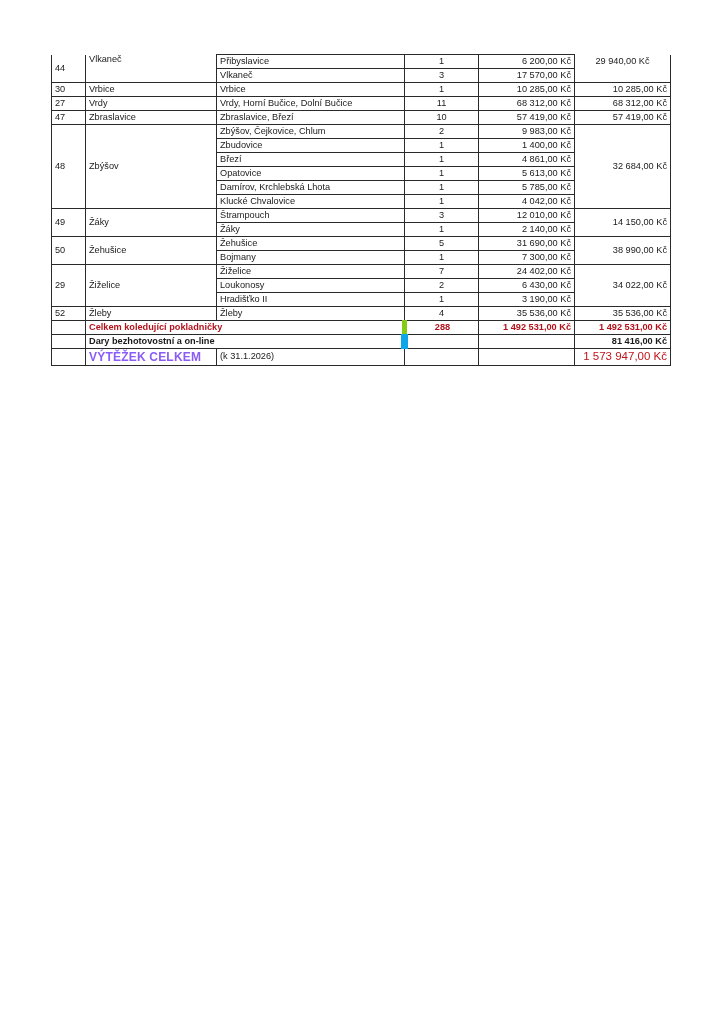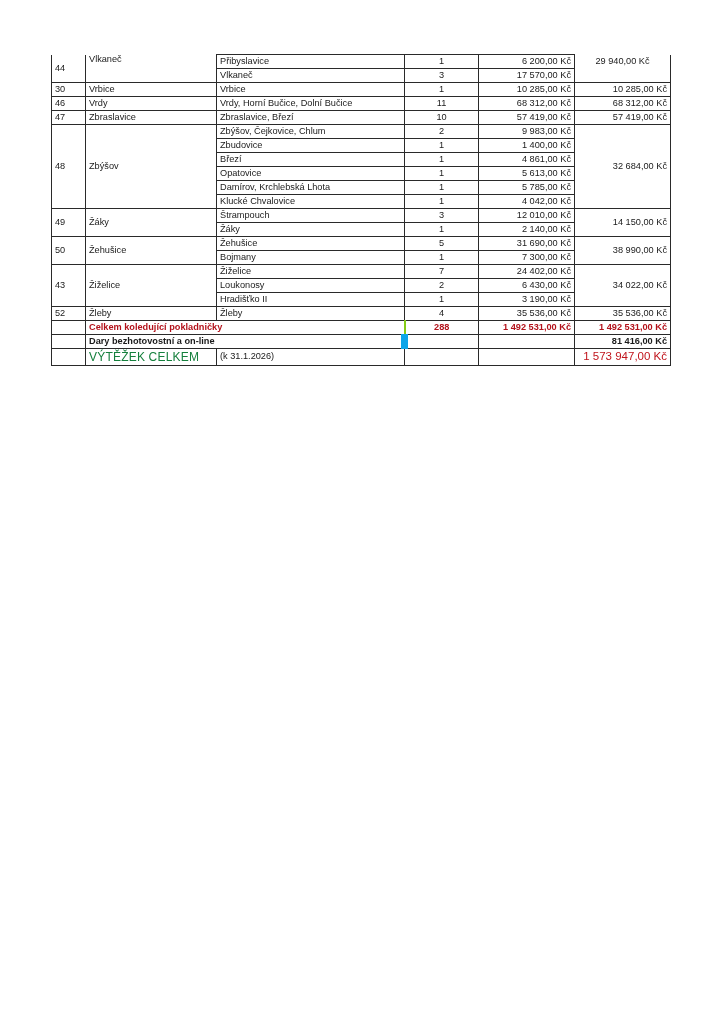--- a/index.html
+++ b/index.html
@@ -53,21 +53,21 @@
     td.celkem { text-align: right; border-right: 1.5px solid #2a2a2a; }
 
     
     tr.first td.no, tr.first td.obec, tr.first td.celkem { border-top: none; }
     tr.first td.celkem { vertical-align: top; padding-top: 2px; text-align: center; }
 
     .red { color: #b3121b; }
     .bold { font-weight: bold; }
     tr.sum td { height: 13px; }
     tr.grand td { height: 16px; border-bottom: 1.5px solid #2a2a2a; }
-    .grand-label { font-size: 12px; font-weight: normal; color: #15803d; letter-spacing: 0.2px; }
+    .grand-label { font-size: 12px; font-weight: bold; color: #8b5cf6; letter-spacing: 0.2px; }
     .grand-value { font-size: 11.5px; font-weight: normal; color: #c0141c; }
   </style>
 </head>
 <body>
 
 <div class="page">
   <table class="results">
     <colgroup>
       <col class="c-no">
         <col class="c-obec">
@@ -93,21 +93,21 @@
         </tr>
         <tr>
           <td class="no" rowspan="1">30</td>
           <td class="obec" rowspan="1">Vrbice</td>
           <td class="cast">Vrbice</td>
           <td class="poc">1</td>
           <td class="castka">10 285,00 Kč</td>
           <td class="celkem" rowspan="1">10 285,00 Kč</td>
         </tr>
         <tr>
-          <td class="no" rowspan="1">46</td>
+          <td class="no" rowspan="1">27</td>
           <td class="obec" rowspan="1">Vrdy</td>
           <td class="cast">Vrdy, Horní Bučice, Dolní Bučice</td>
           <td class="poc">11</td>
           <td class="castka">68 312,00 Kč</td>
           <td class="celkem" rowspan="1">68 312,00 Kč</td>
         </tr>
         <tr>
           <td class="no" rowspan="1">47</td>
           <td class="obec" rowspan="1">Zbraslavice</td>
           <td class="cast">Zbraslavice, Březí</td>
@@ -168,21 +168,21 @@
           <td class="poc">5</td>
           <td class="castka">31 690,00 Kč</td>
           <td class="celkem" rowspan="2">38 990,00 Kč</td>
         </tr>
         <tr>
           <td class="cast">Bojmany</td>
           <td class="poc">1</td>
           <td class="castka">7 300,00 Kč</td>
         </tr>
         <tr>
-          <td class="no" rowspan="3">43</td>
+          <td class="no" rowspan="3">29</td>
           <td class="obec" rowspan="3">Žiželice</td>
           <td class="cast">Žiželice</td>
           <td class="poc">7</td>
           <td class="castka">24 402,00 Kč</td>
           <td class="celkem" rowspan="3">34 022,00 Kč</td>
         </tr>
         <tr>
           <td class="cast">Loukonosy</td>
           <td class="poc">2</td>
           <td class="castka">6 430,00 Kč</td>
@@ -197,21 +197,21 @@
           <td class="obec" rowspan="1">Žleby</td>
           <td class="cast">Žleby</td>
           <td class="poc">4</td>
           <td class="castka">35 536,00 Kč</td>
           <td class="celkem" rowspan="1">35 536,00 Kč</td>
         </tr>
       </tbody>
     <tbody>
       <tr class="sum">
         <td class="no"></td>
-        <td class="obec red bold" colspan="2" style="border-right:2px solid #84cc16;">Celkem koledující pokladničky</td>
+        <td class="obec red bold" colspan="2" style="border-right:5px solid #84cc16;">Celkem koledující pokladničky</td>
         <td class="poc red bold">288</td>
         <td class="castka red bold">1 492 531,00 Kč</td>
         <td class="celkem red bold">1 492 531,00 Kč</td>
       </tr>
       <tr class="sum">
         <td class="no"></td>
         <td class="obec bold" colspan="2" style="border-right:7px solid #0ea5e9;">Dary bezhotovostní a on-line</td>
         <td class="poc"></td>
         <td class="castka"></td>
         <td class="celkem bold">81 416,00 Kč</td>

